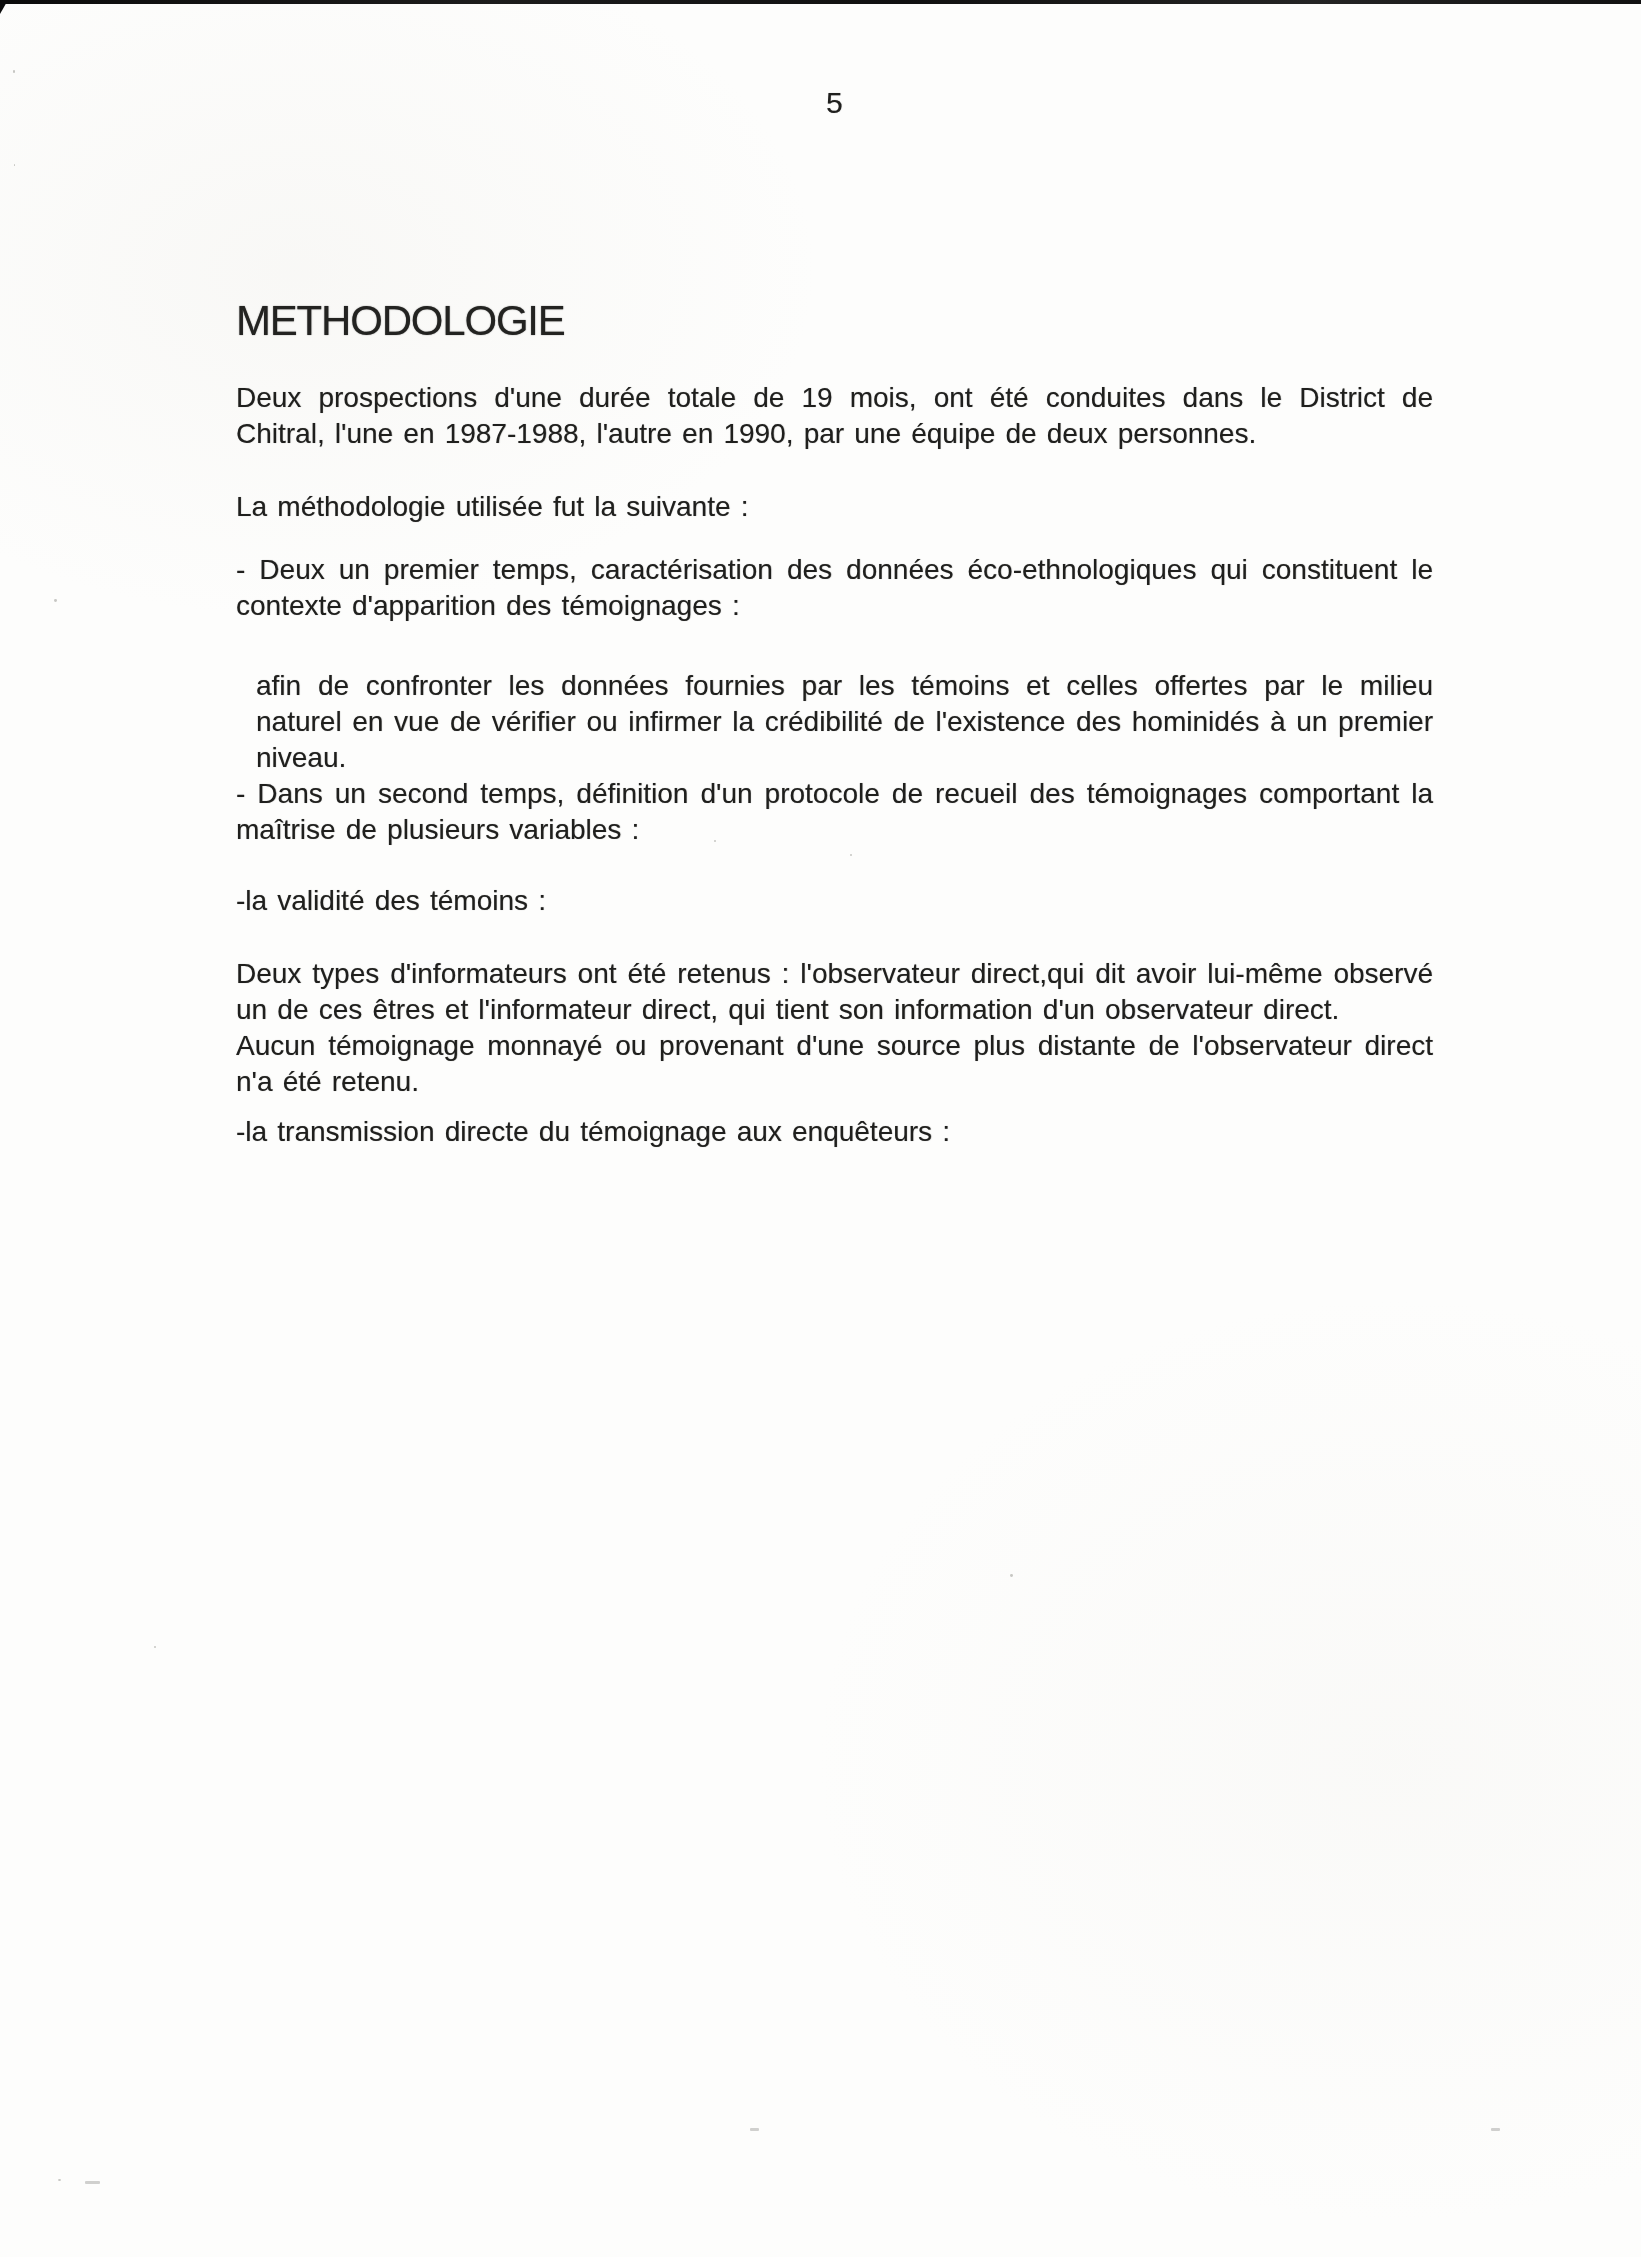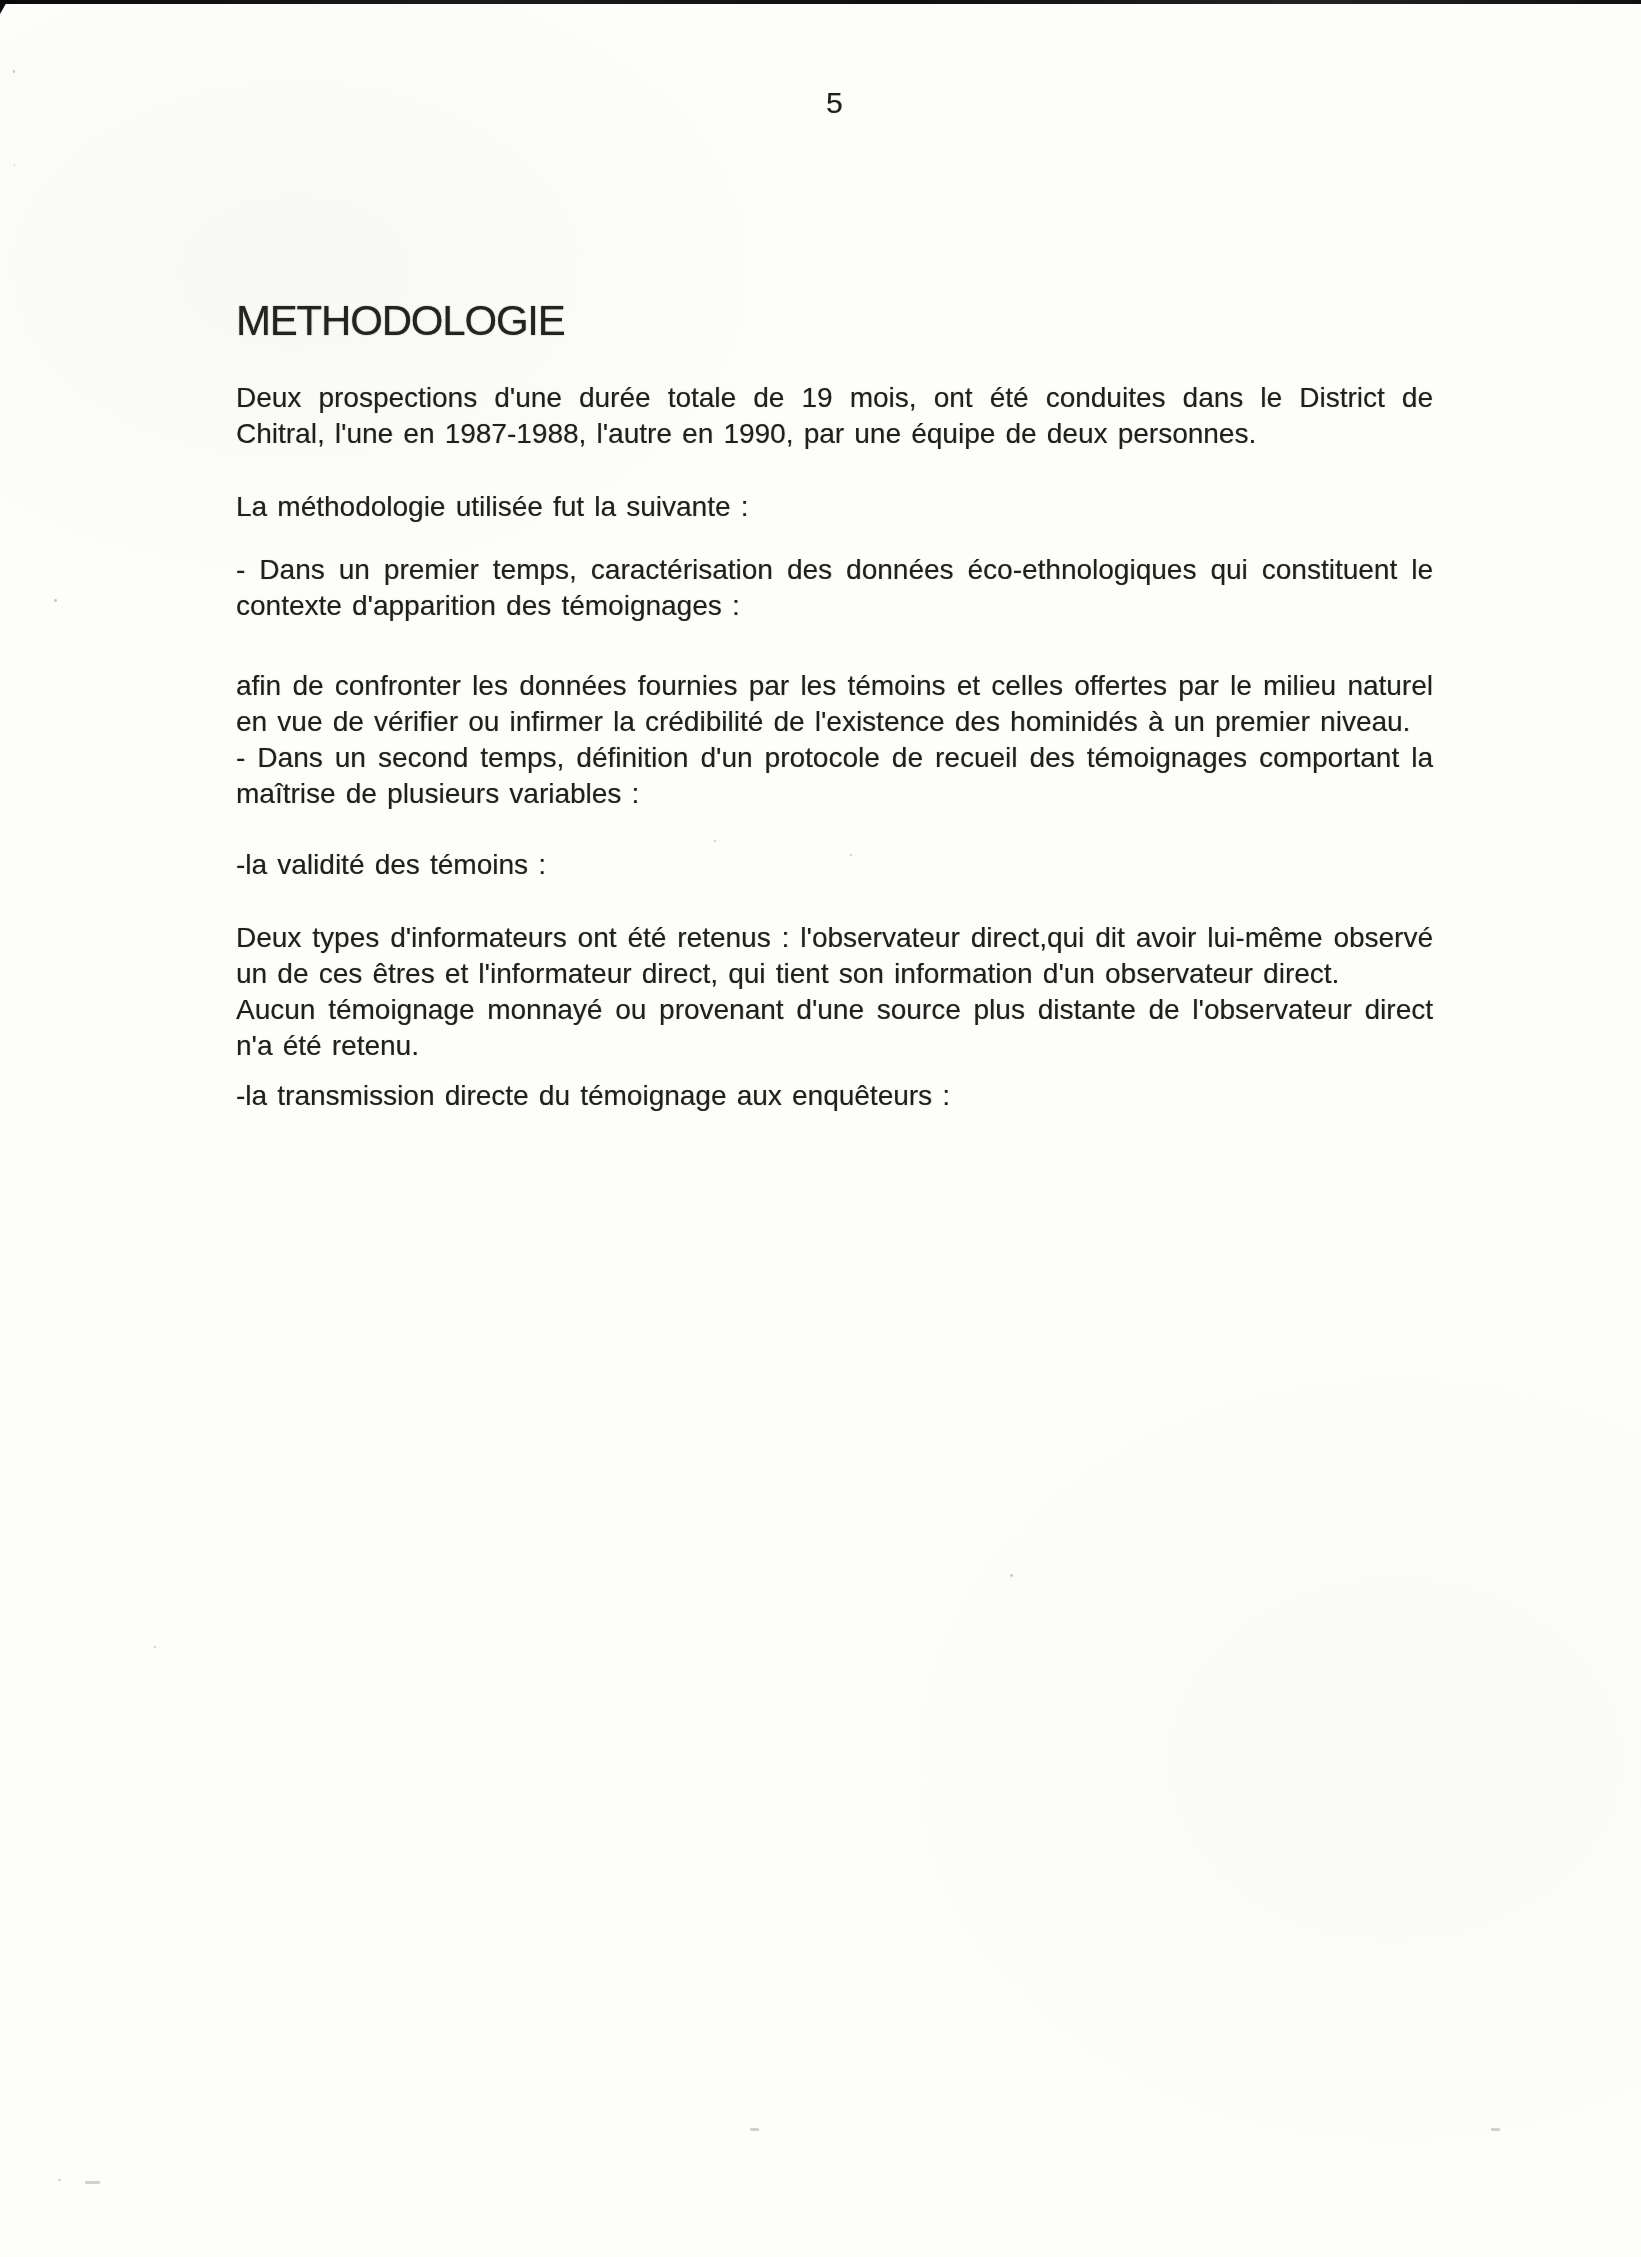--- a/index.html
+++ b/index.html
@@ -70,21 +70,21 @@
     margin: 0;
     font-size: 28px;
     line-height: 36px;
     text-align: justify;
     word-spacing: 2.4px;
     text-shadow: 0.3px 0.3px 0.8px rgba(28,28,26,0.45);
   }
   .m-intro        { margin-top: 36px; }
   .m-method       { margin-top: 37px; }
   .m-first        { margin-top: 27px; }
-  .m-afin         { margin-top: 44px; }
+  .m-afin         { margin-top: 44px; margin-left: 20px; }
   .m-second       { }
   .m-validite     { margin-top: 35px; }
   .m-deuxtypes    { margin-top: 37px; }
   .m-aucun        { margin-top: 0; }
   .m-transmission { margin-top: 14px; }
   .m-recueil      { margin-top: 32px; }
 </style>
 </head>
 <body>
 
@@ -108,21 +108,21 @@
   <div class="content">
 
     <div class="page-number">5</div>
 
     <h1 class="heading">METHODOLOGIE</h1>
 
     <p class="para m-intro">Deux prospections d'une durée totale de 19 mois, ont été conduites dans le District de Chitral, l'une en 1987-1988, l'autre en 1990, par une équipe de deux personnes.</p>
 
     <p class="para m-method">La méthodologie utilisée fut la suivante :</p>
 
-    <p class="para m-first">- Dans un premier temps, caractérisation des données éco-ethnologiques qui constituent le contexte d'apparition des témoignages :</p>
+    <p class="para m-first">- Deux un premier temps, caractérisation des données éco-ethnologiques qui constituent le contexte d'apparition des témoignages :</p>
 
     <p class="para m-afin">afin de confronter les données fournies par les témoins et celles offertes par le milieu naturel en vue de vérifier ou infirmer la crédibilité de l'existence des hominidés à un premier niveau.</p>
 
     <p class="para m-second">- Dans un second temps, définition d'un protocole de recueil des témoignages comportant la maîtrise de plusieurs variables :</p>
 
     <p class="para m-validite">-la validité des témoins :</p>
 
     <p class="para m-deuxtypes">Deux types d'informateurs ont été retenus : l'observateur direct,qui dit avoir lui-même observé un de ces êtres et l'informateur direct, qui tient son information d'un observateur direct.</p>
 
     <p class="para m-aucun">Aucun témoignage monnayé ou provenant d'une source plus distante de l'observateur direct n'a été retenu.</p>

